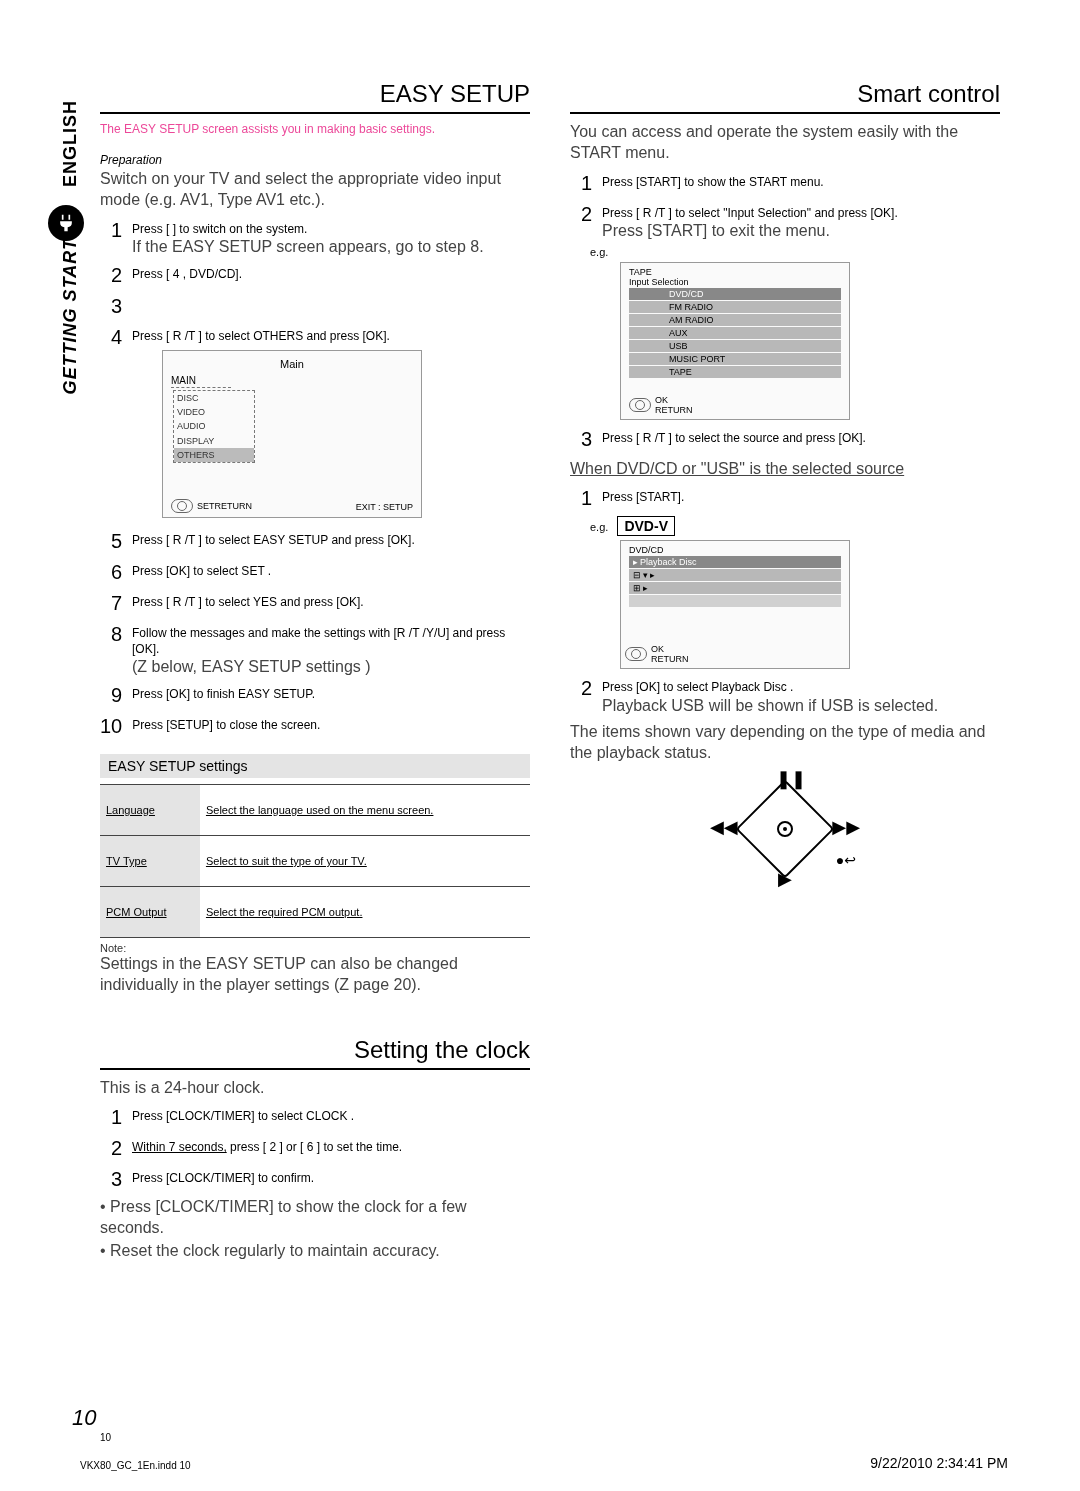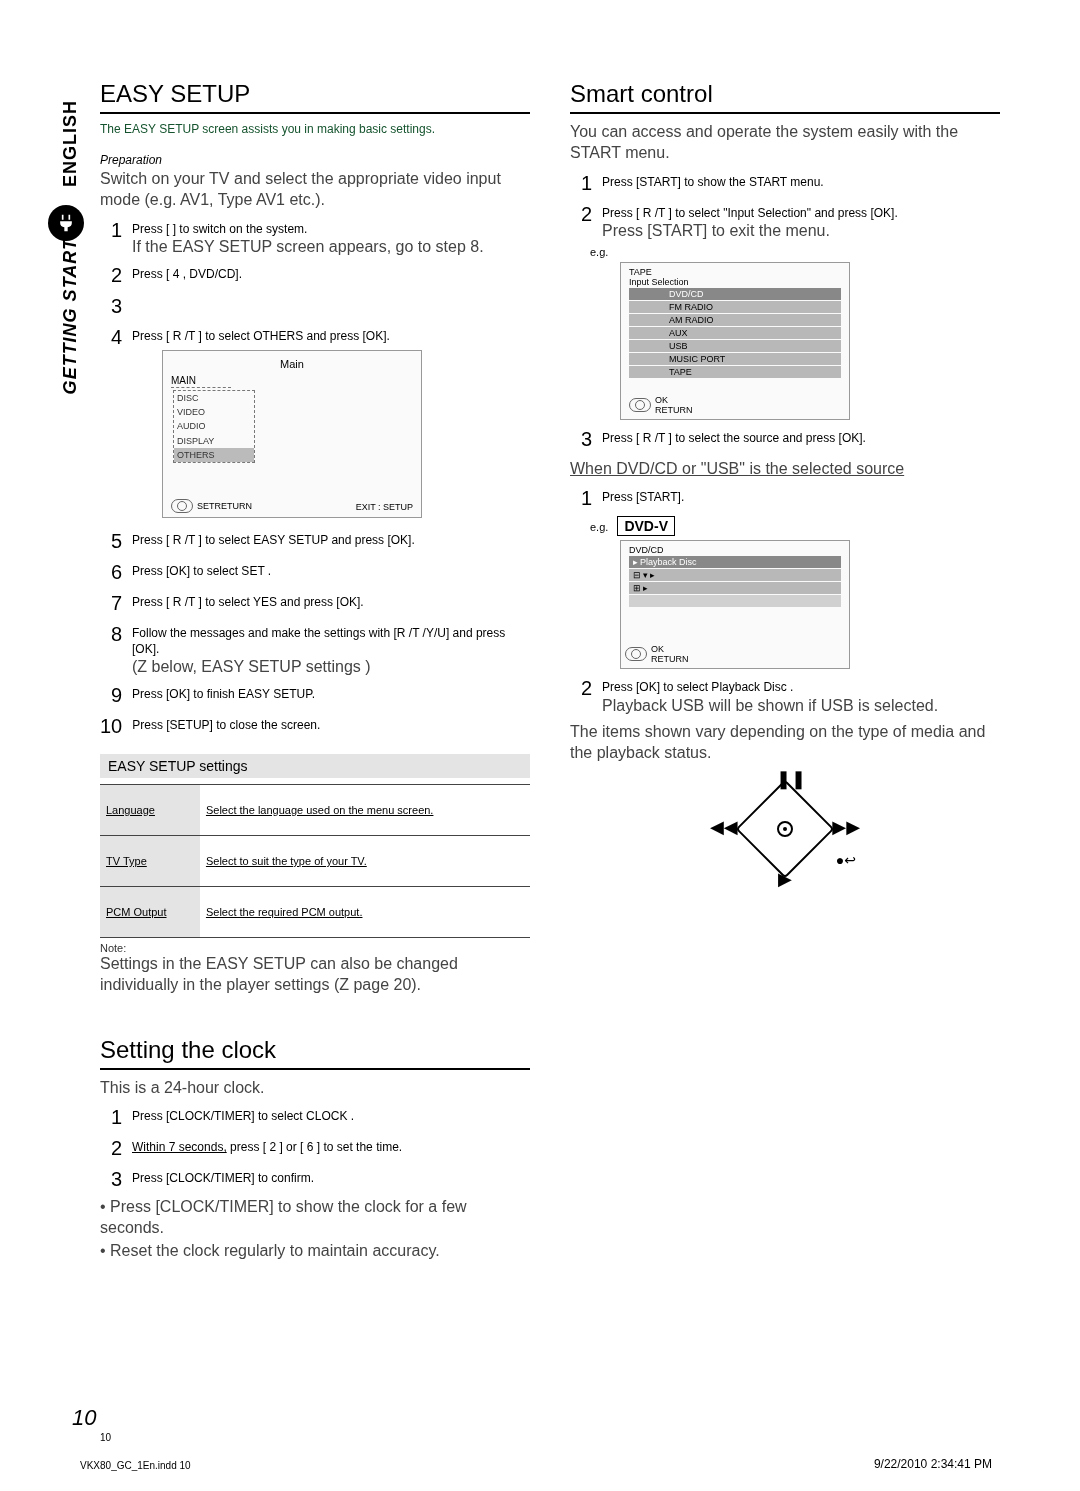--- a/index.html
+++ b/index.html
@@ -40,22 +40,23 @@
   .columns { display: flex; gap: 40px; }
   .col { flex: 1; min-width: 0; }
   h1.section-title {
     font-family: Arial, sans-serif;
     font-size: 24px;
     font-weight: normal;
     border-bottom: 2px solid #000;
     padding-bottom: 4px;
     margin-bottom: 8px;
     margin-top: 0;
-  }
-  p.intro { font-size: 12px; margin: 4px 0 17px; color: #14532d; }
+    text-align: right;
+  }
+  p.intro { font-size: 12px; margin: 4px 0 17px; color: #ec4899; }
   .prep { font-style: italic; font-size: 12px; margin: 16px 0 2px; }
   .small { font-size: 16px; line-height: 1.3; color: #444; }
   ol.steps { list-style: none; margin: 6px 0 0 0; padding: 0; }
   ol.steps > li {
     display: flex;
     align-items: flex-start;
     gap: 10px;
     margin: 4px 0;
     font-size: 12px;
     line-height: 1.35;
@@ -183,23 +184,23 @@
     font-size: 10px;
   }
   .footer-left {
     position: absolute;
     left: 80px;
     bottom: 20px;
     font-size: 10px;
   }
   .footer-right {
     position: absolute;
-    right: 88px;
+    right: 72px;
     bottom: 20px;
-    font-size: 12px;
+    font-size: 14px;
   }
   .eg { font-size: 11px; margin-left: 20px; margin-top: 4px; }
   .tight { margin:2px 0; }
 </style>
 </head>
 <body>
 
 <div class="side-tab">
   <span class="getting">GETTING STARTED</span>
   &nbsp;&nbsp;

